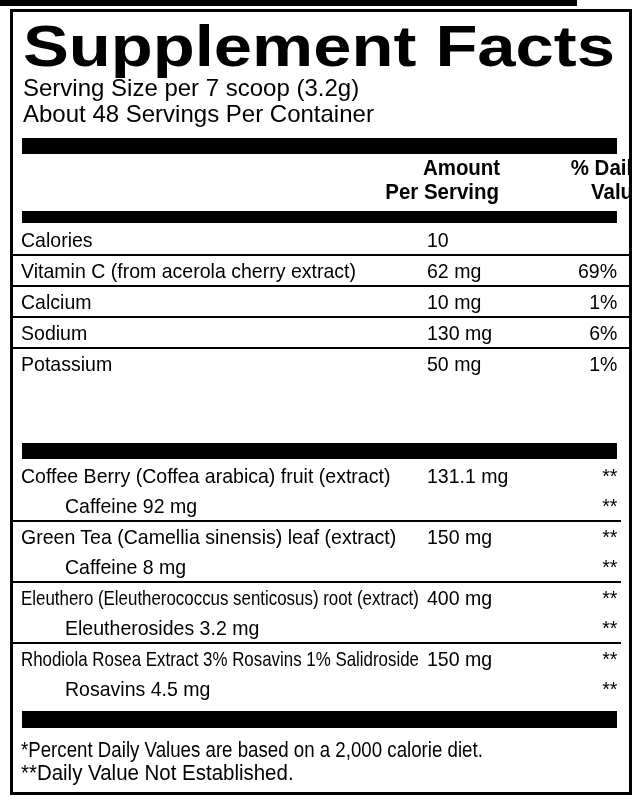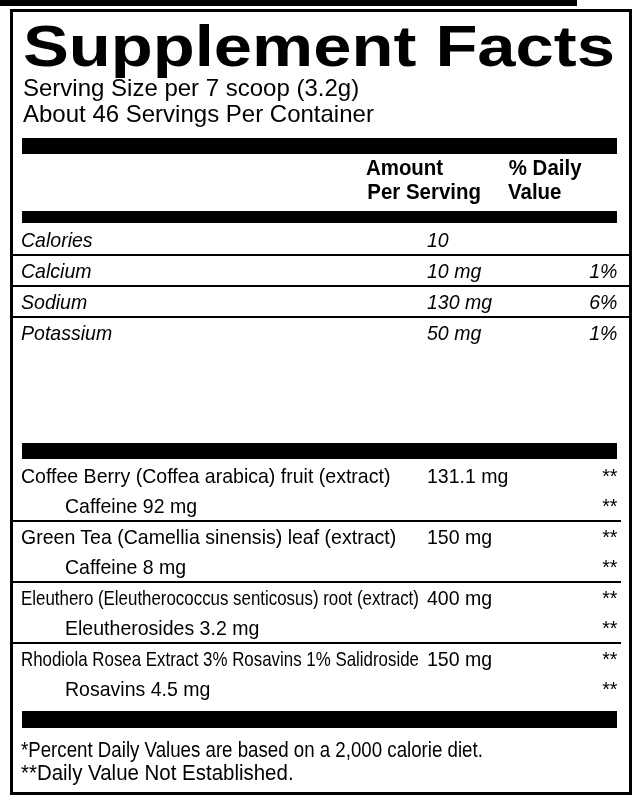--- a/index.html
+++ b/index.html
@@ -20,27 +20,27 @@
 
   .serv { position:absolute; left:10px; font-size:24px; line-height:25px; }
   .s1 { top:63px; } .s2 { top:89px; }
 
   .bar { position:absolute; left:9px; width:595px; background:var(--ink); }
   .bar1 { top:126px; height:16px; }
   .bar2 { top:199px; height:12px; }
   .bar3 { top:431px; height:16px; }
   .bar4 { top:699px; height:17px; }
 
-  .hdr { position:absolute; top:144px; width:140px; text-align:left;
+  .hdr { position:absolute; top:144px; width:140px; text-align:right;
     font-weight:bold; font-size:22px; line-height:24px; }
   .hdrA { left:350px; } .hdrD { left:493px; }
   .hdr .sq { transform-origin:center center; }
 
   .rows { position:absolute; left:0; width:616px; }
-  .sec1 { top:213px;font-style:italic; }
+  .sec1 { top:213px; }
   .sec2 { top:449px; width:608px; }
 
   .row { position:relative; width:100%; }
   .sec1 .row { height:31px; border-bottom:2px solid var(--ink); }
   .sec1 .row.last { border-bottom:none; }
   .sec2 .row.m { height:30px; }
   .sec2 .row.s { height:31px; border-bottom:2px solid var(--ink); }
   .sec2 .row.s.last { height:29px; border-bottom:none; }
 
   .row span { position:absolute; top:2px; font-size:21px; line-height:26px; white-space:nowrap; }
@@ -57,40 +57,45 @@
 <body>
 
 <div class="page">
   <div class="topstrip"></div>
 
   <div class="box">
 
     <div class="title sq" style="transform: scaleX(1.2057);">Supplement Facts</div>
 
     <div class="serv s1 sq" style="transform: scaleX(1);">Serving Size per 7 scoop (3.2g)</div>
-    <div class="serv s2 sq" style="transform: scaleX(1);">About 46 Servings Per Container</div>
+    <div class="serv s2 sq" style="transform: scaleX(1);">About 48 Servings Per Container</div>
 
     <div class="bar bar1"></div>
 
     <div class="hdr hdrA">
       <div><span class="sq" style="transform: scaleX(0.93);">Amount</span></div>
       <div><span class="sq" style="transform: scaleX(0.93);">Per Serving</span></div>
     </div>
     <div class="hdr hdrD">
       <div><span class="sq" style="transform: scaleX(0.93);">% Daily</span></div>
       <div><span class="sq" style="transform: scaleX(0.93);">Value</span></div>
     </div>
 
     <div class="bar bar2"></div>
 
     <div class="rows sec1">
       <div class="row">
         <span class="name sq" style="transform: scaleX(0.93);">Calories</span>
         <span class="amt sq" style="transform: scaleX(0.93);">10</span>
         <span class="dv sq"></span>
+      </div>
+      <div class="row">
+        <span class="name sq" style="transform: scaleX(0.93);">Vitamin C (from acerola cherry extract)</span>
+        <span class="amt sq" style="transform: scaleX(0.93);">62 mg</span>
+        <span class="dv sq" style="transform: scaleX(0.93);">69%</span>
       </div>
       <div class="row">
         <span class="name sq" style="transform: scaleX(0.93);">Calcium</span>
         <span class="amt sq" style="transform: scaleX(0.93);">10 mg</span>
         <span class="dv sq" style="transform: scaleX(0.93);">1%</span>
       </div>
       <div class="row">
         <span class="name sq" style="transform: scaleX(0.93);">Sodium</span>
         <span class="amt sq" style="transform: scaleX(0.93);">130 mg</span>
         <span class="dv sq" style="transform: scaleX(0.93);">6%</span>

